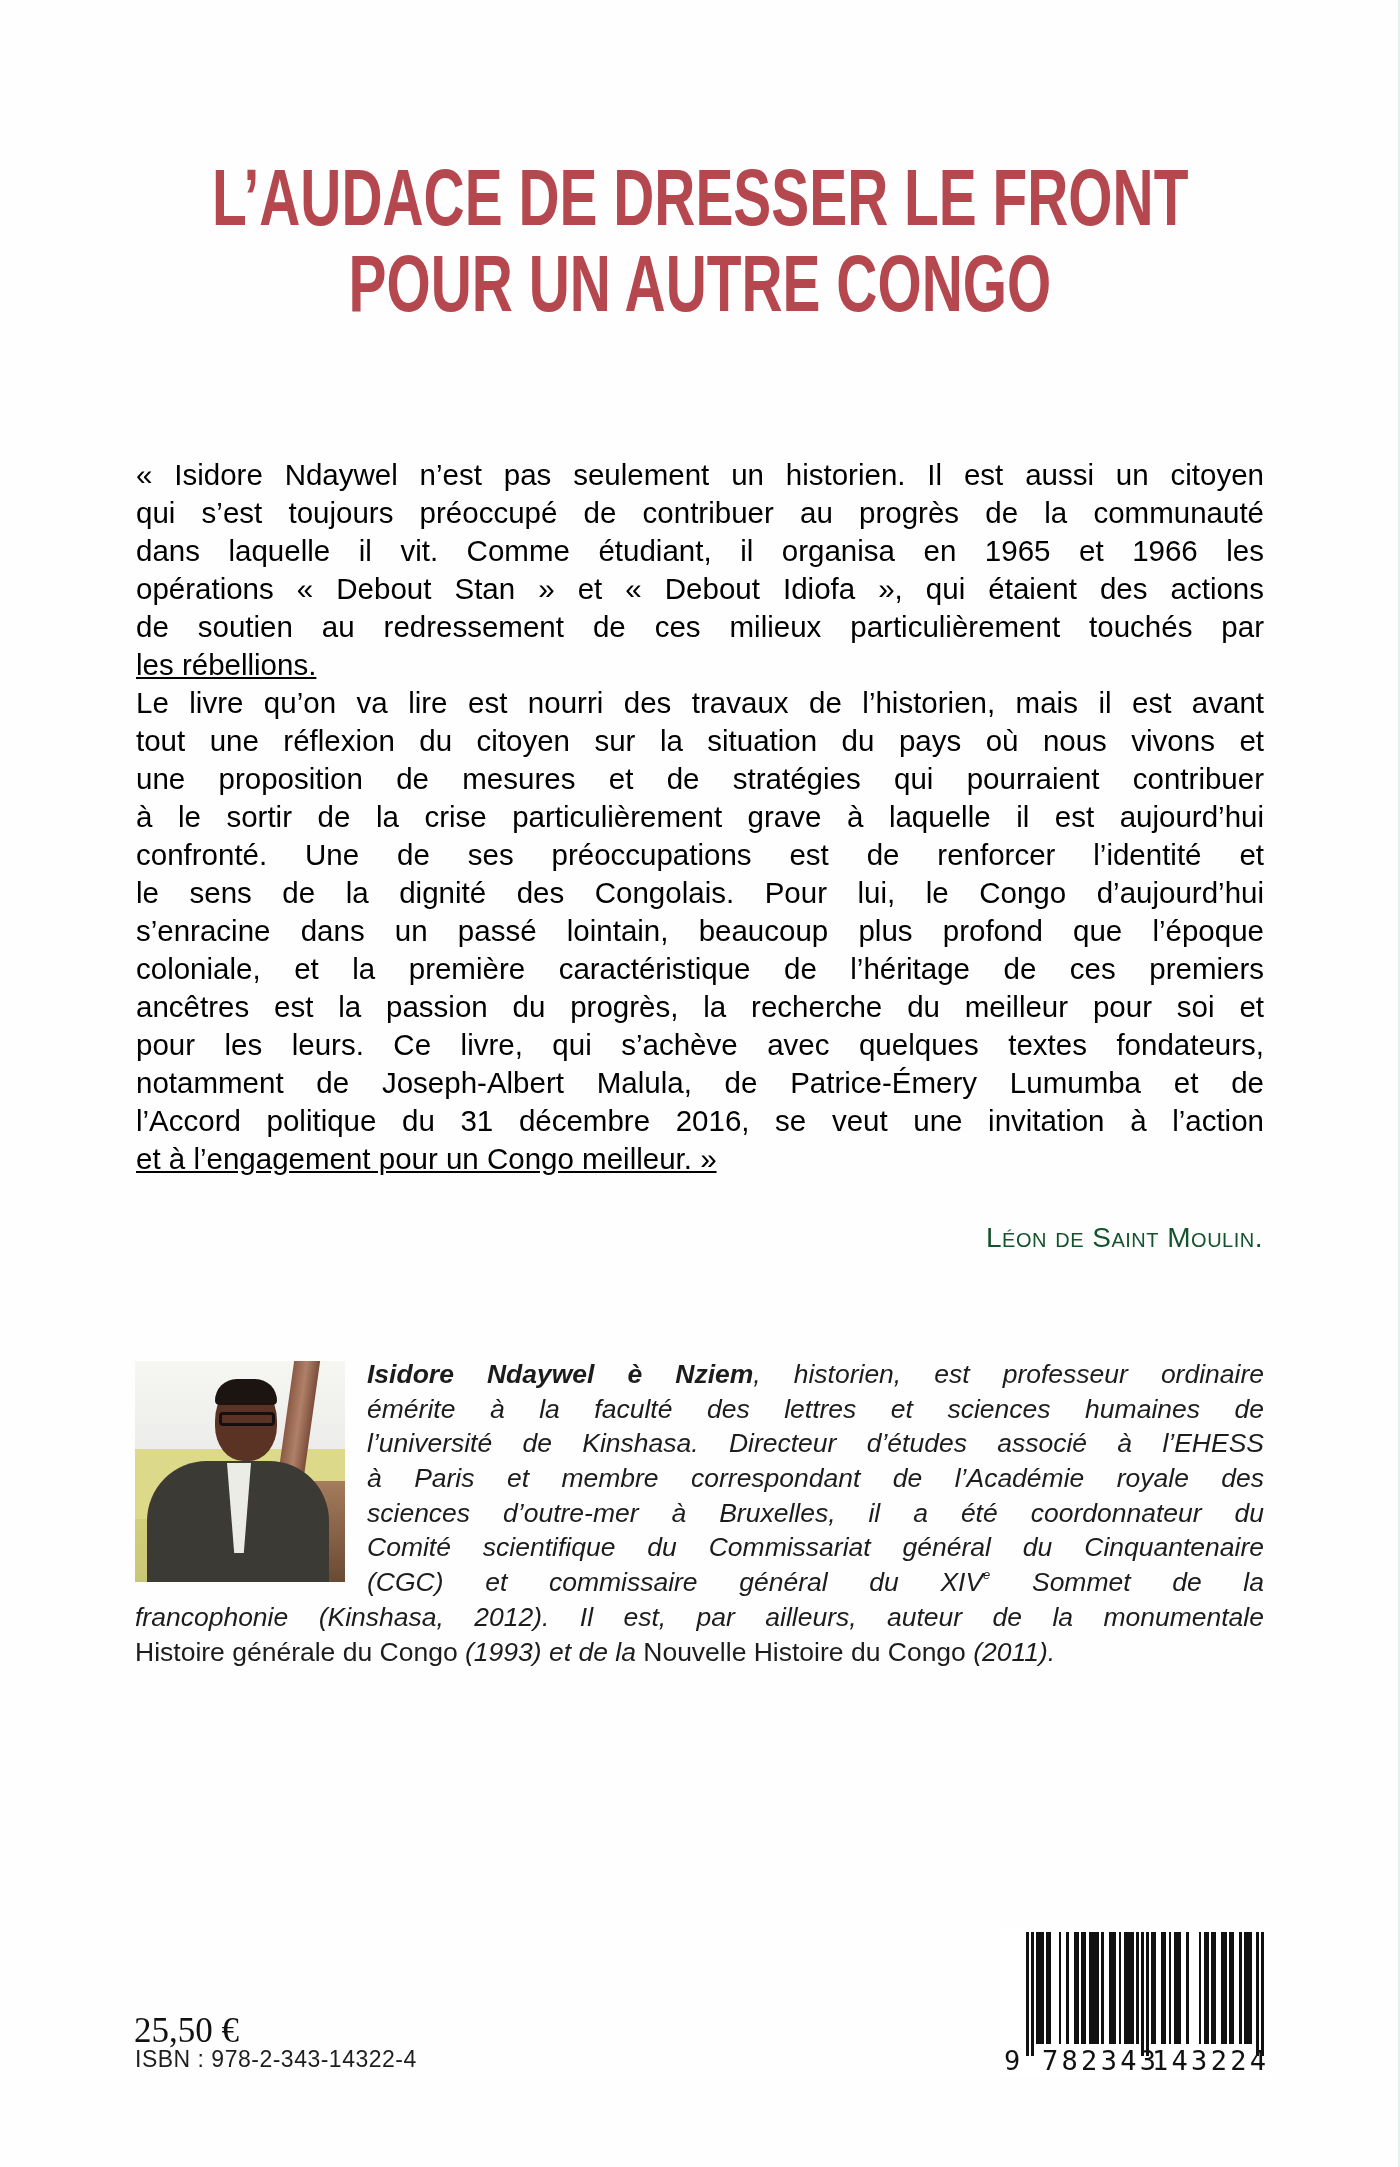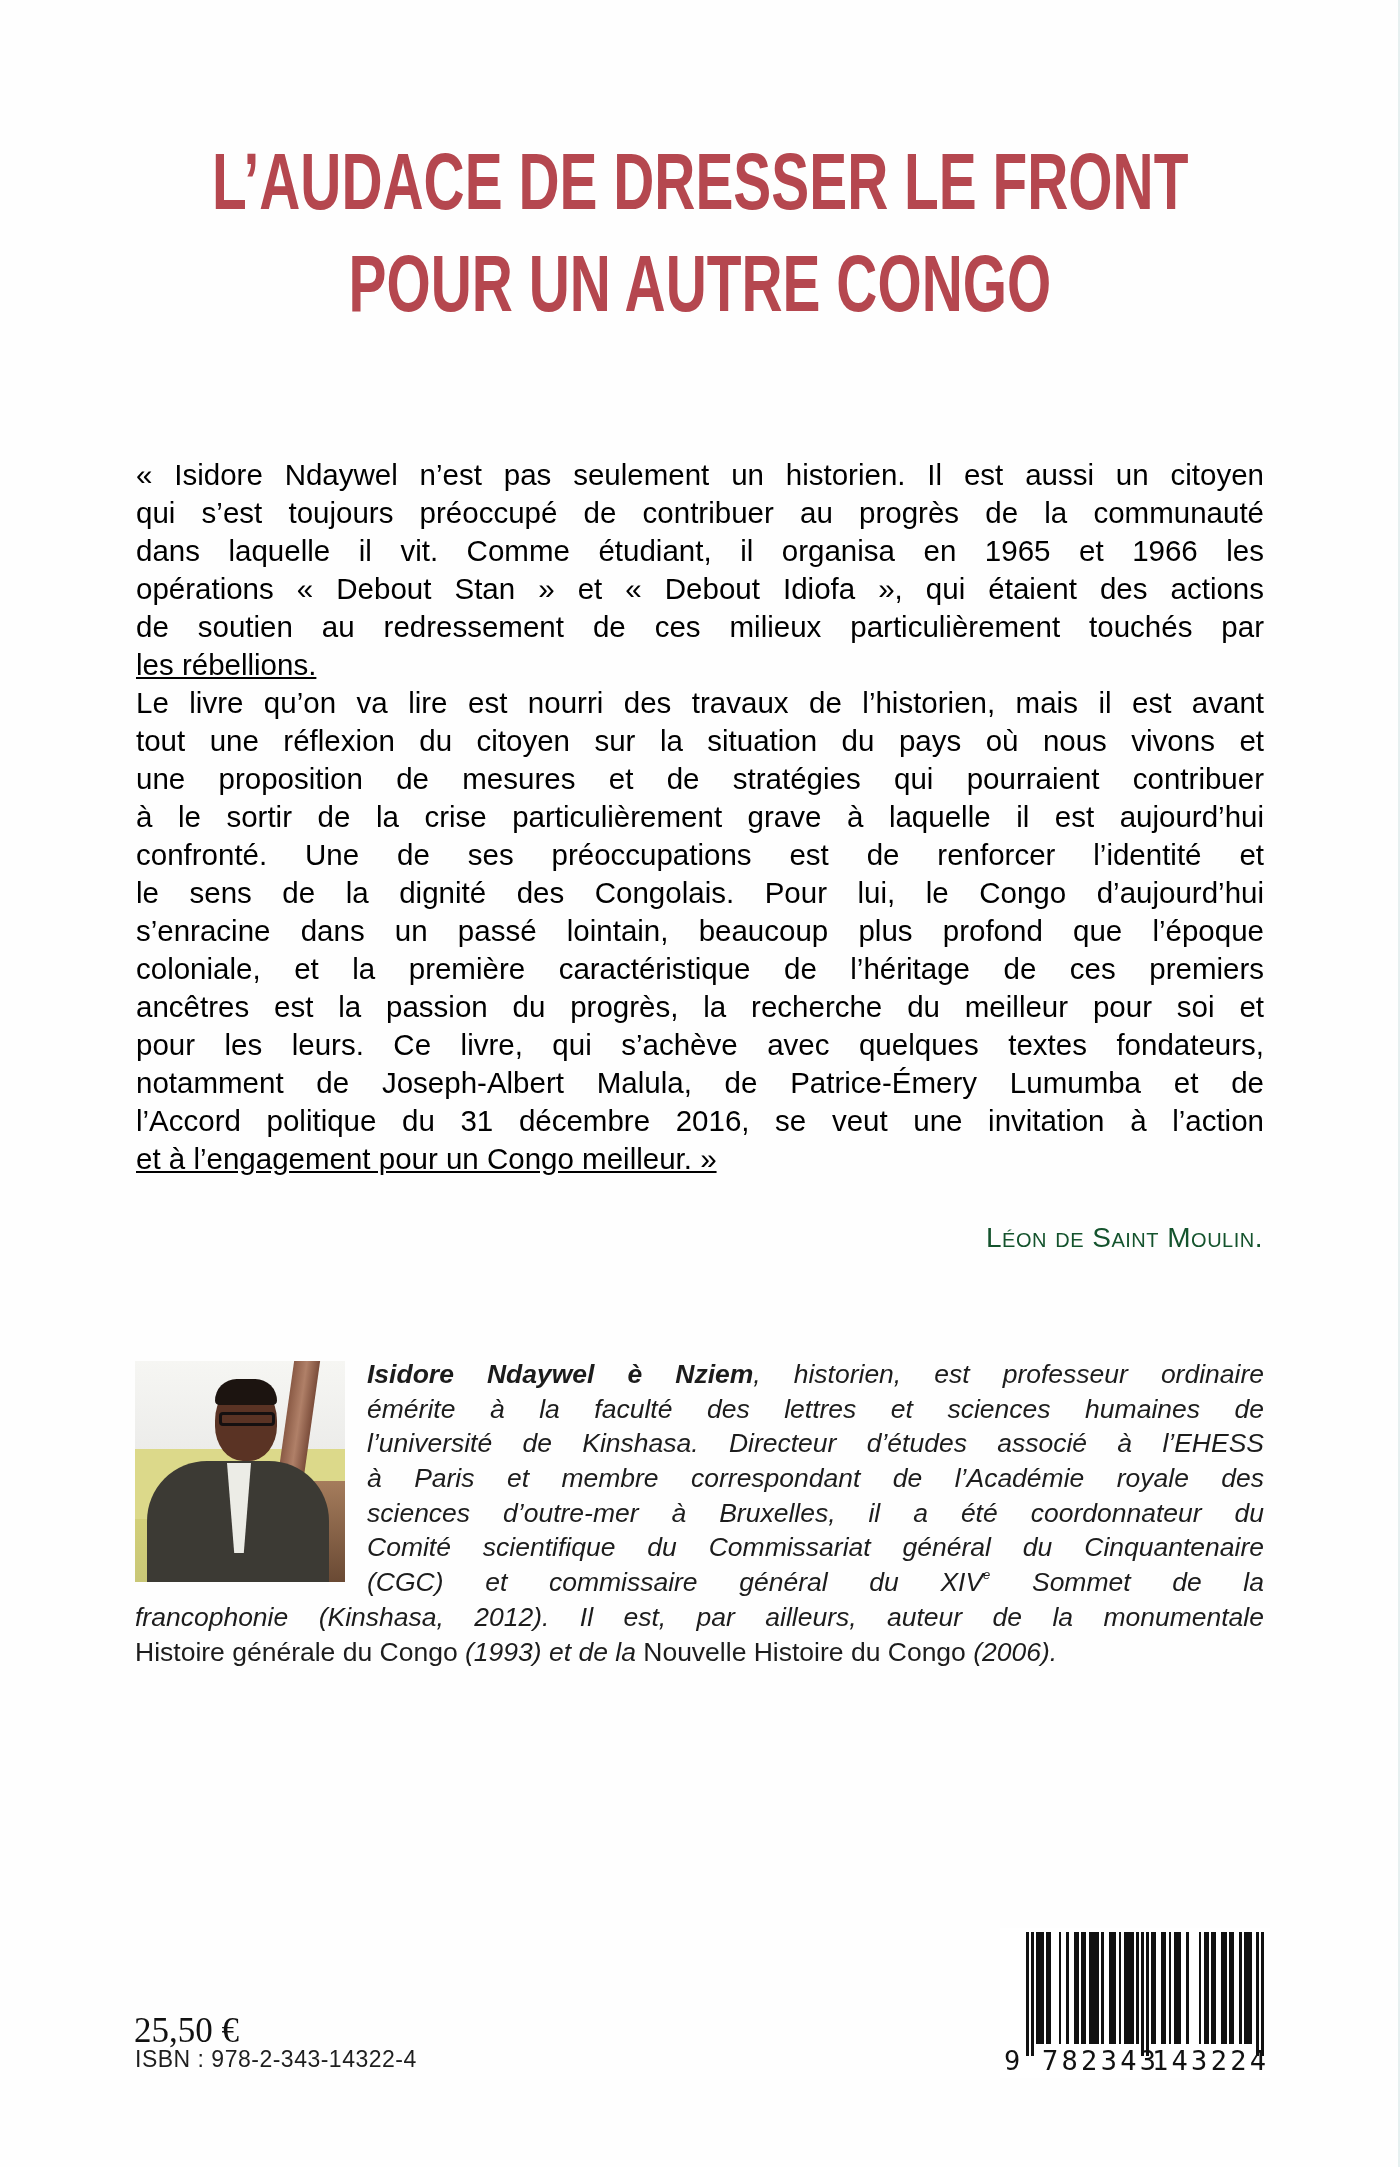--- a/index.html
+++ b/index.html
@@ -10,21 +10,21 @@
   }
   .edge { position: absolute; top: 0; right: 0; width: 2px; height: 2167px; background: #e6f0f0; }
 
   
   .title-line {
     position: absolute; left: 0; width: 1400px; text-align: center;
     font-family: "Liberation Sans", sans-serif; font-weight: bold;
     font-size: 79px; line-height: 79px; color: #b5474f; white-space: nowrap;
   }
   .title-line span { display: inline-block; transform: scaleX(0.72); transform-origin: center; letter-spacing: 0px; }
-  .t1 { top: 142px; }
+  .t1 { top: 158px; }
   .t2 { top: 244px; }
 
   
   .quote {
     position: absolute; left: 136px; top: 456px; width: 1128px;
     font-size: 29.5px; line-height: 38px; color: #000000;
   }
   .q-line { height: 38px; white-space: nowrap; text-align: justify; text-align-last: justify; }
   .q-line.last { text-align-last: left; text-decoration: underline; }
   .signature {
@@ -123,21 +123,21 @@
 
 <div class="bio">
   <div class="b-line indent"><span class="bold">Isidore Ndaywel è Nziem</span><span>, historien, est professeur ordinaire</span></div>
   <div class="b-line indent">émérite à la faculté des lettres et sciences humaines de</div>
   <div class="b-line indent">l’université de Kinshasa. Directeur d’études associé à l’EHESS</div>
   <div class="b-line indent">à Paris et membre correspondant de l’Académie royale des</div>
   <div class="b-line indent">sciences d’outre-mer à Bruxelles, il a été coordonnateur du</div>
   <div class="b-line indent">Comité scientifique du Commissariat général du Cinquantenaire</div>
   <div class="b-line indent"><span>(CGC) et commissaire général du XIV</span><sup>e</sup><span> Sommet de la</span></div>
   <div class="b-line">francophonie (Kinshasa, 2012). Il est, par ailleurs, auteur de la monumentale</div>
-  <div class="b-line last"><span class="roman">Histoire générale du Congo</span><span> (1993) et de la </span><span class="roman">Nouvelle Histoire du Congo</span><span> (2006).</span></div>
+  <div class="b-line last"><span class="roman">Histoire générale du Congo</span><span> (1993) et de la </span><span class="roman">Nouvelle Histoire du Congo</span><span> (2011).</span></div>
 </div>
 
 <div class="price">25,50 €</div>
 <div class="isbn">ISBN : 978-2-343-14322-4</div>
 
 <div class="barcode">
   <div class="bars" id="bars">
       <div class="bar" style="left: 0px; width: 2.60526px; height: 124px;"></div>
       <div class="bar" style="left: 5.01053px; width: 2.60526px; height: 124px;"></div>
       <div class="bar" style="left: 10.0211px; width: 2.60526px; height: 112px;"></div>

